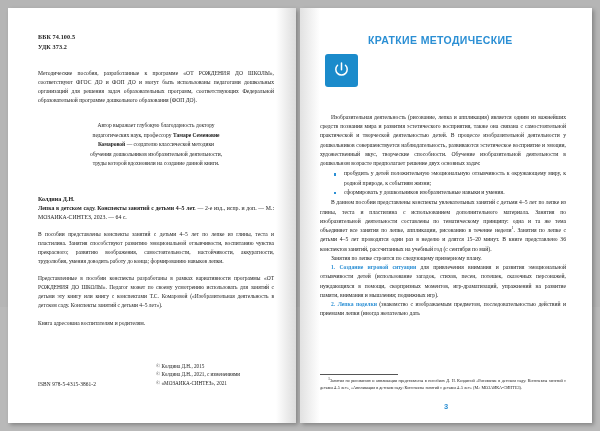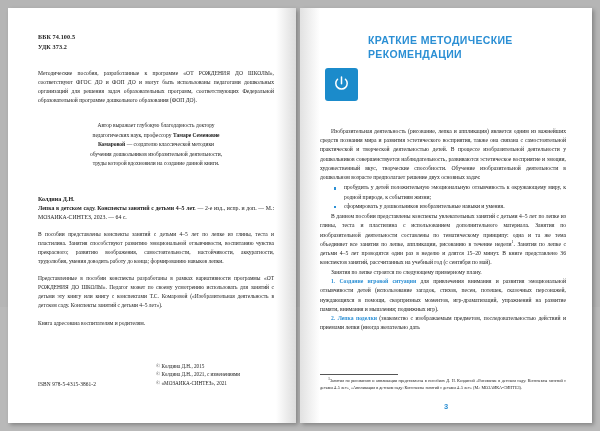--- a/index.html
+++ b/index.html
@@ -256,21 +256,20 @@
       </div>
 
     </div>
   </div>
 
   <div class="page page-right">
     <div class="right-inner">
 
       <h1 class="chapter-head">
         <span>КРАТКИЕ МЕТОДИЧЕСКИЕ</span><br>
-        <span>РЕКОМЕНДАЦИИ</span>
       </h1>
 
       <div class="chapter-icon">
         <svg width="19" height="19" viewBox="0 0 24 24" aria-hidden="true">
           <path d="M12 2.6 L12 11.2" stroke="#ffffff" stroke-width="1.9" stroke-linecap="round" fill="none"></path>
           <path d="M7.0 5.4 A7.2 7.2 0 1 0 17.0 5.4" stroke="#ffffff" stroke-width="1.9" stroke-linecap="round" fill="none"></path>
         </svg>
       </div>
 
       <div class="rbody">

